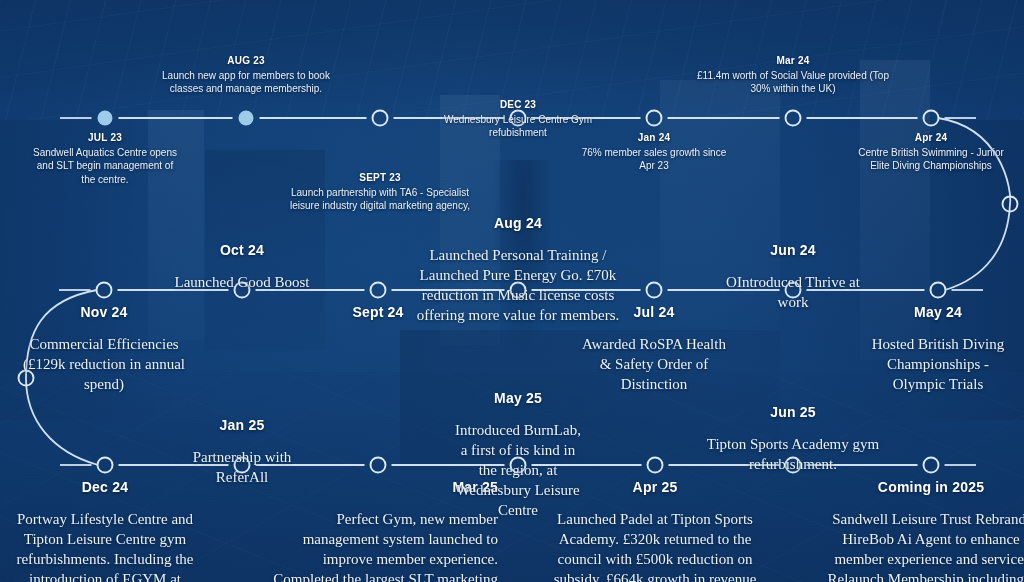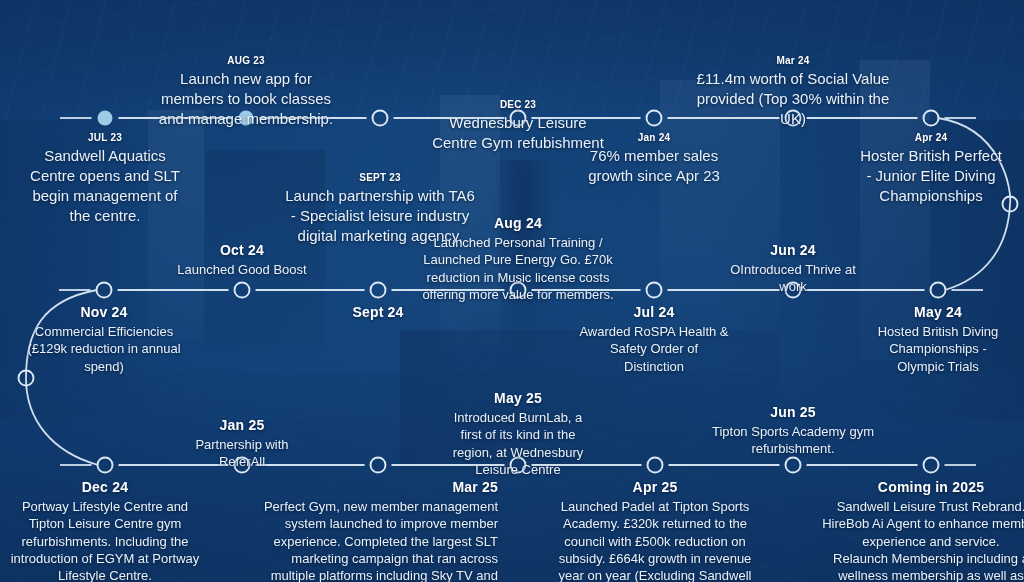--- a/index.html
+++ b/index.html
@@ -62,23 +62,23 @@
     text-shadow:0 1px 3px rgba(3,20,45,.75);
   }
   .entry .desc {
     color:#e9f1fa;
     line-height:1.33;
     text-shadow:0 1px 3px rgba(3,20,45,.8);
   }
   .above { transform:translateX(-50%); }
   .below { transform:translateX(-50%); }
   .s14 .ttl { font-size:10px; }
-  .s14 .desc { font-size:15px; margin-top:3px; }
+  .s14 .desc { font-size:10px; margin-top:3px; }
   .s13 .ttl { font-size:14px; }
-  .s13 .desc { font-size:13px; margin-top:3px; }
+  .s13 .desc { font-size:15px; margin-top:15px;font-family:Liberation Serif, serif; }
 </style>
 </head>
 <body>
 
 <div id="stage">
 
   <div class="bgband" id="bg-ceiling"></div>
   <div class="bgband" id="bg-mid"></div>
   <div class="bgband" id="bg-floor"></div>
 
@@ -168,21 +168,21 @@
       <div class="entry s14 below" style="left: 654px; width: 150px; top: 132px;">
         <div class="ttl">Jan 24</div>
         <div class="desc">76% member sales growth since Apr 23</div>
       </div>
       <div class="entry s14 above" style="left: 793px; width: 200px; top: 55px;">
         <div class="ttl">Mar 24</div>
         <div class="desc">£11.4m worth of Social Value provided (Top 30% within the UK)</div>
       </div>
       <div class="entry s14 below" style="left: 931px; width: 150px; top: 132px;">
         <div class="ttl">Apr 24</div>
-        <div class="desc">Hoster British Perfect - Junior Elite Diving Championships</div>
+        <div class="desc">Centre British Swimming - Junior Elite Diving Championships</div>
       </div>
       <div class="entry s13 below" style="left: 938px; width: 140px; top: 304px; text-align: center;">
         <div class="ttl">May 24</div>
         <div class="desc">Hosted British Diving Championships - Olympic Trials</div>
       </div>
       <div class="entry s13 above" style="left: 793px; width: 150px; top: 242px;">
         <div class="ttl">Jun 24</div>
         <div class="desc">OIntroduced Thrive at work</div>
       </div>
       <div class="entry s13 below" style="left: 654px; width: 150px; top: 304px;">

